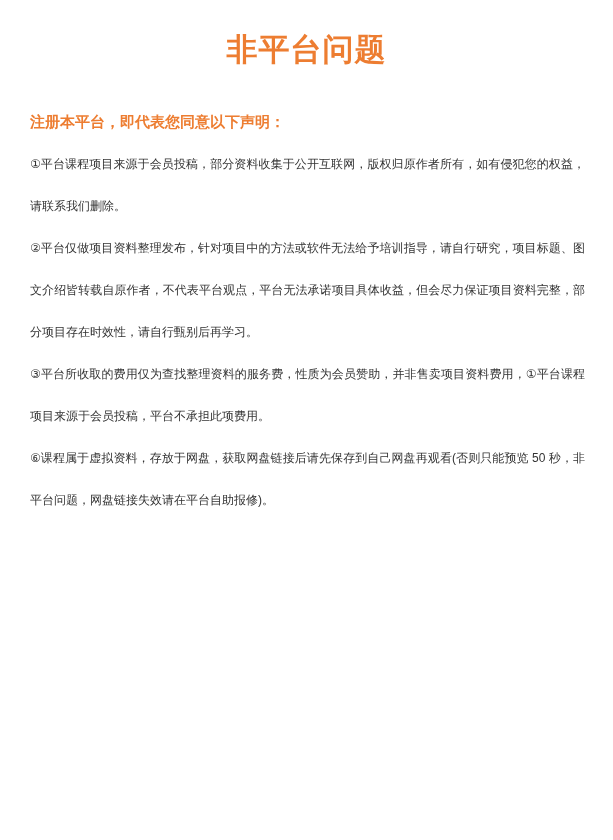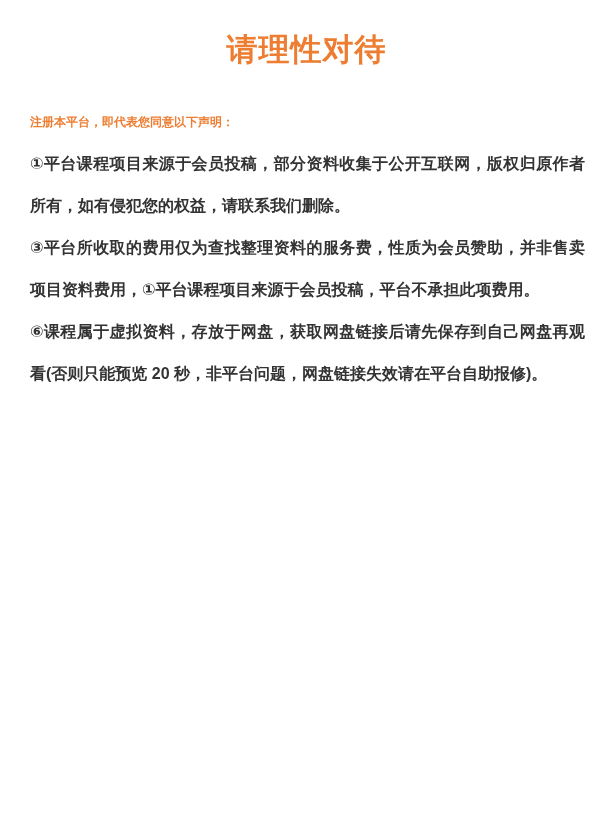--- a/index.html
+++ b/index.html
@@ -29,45 +29,46 @@
     margin: 32px 0 0 0;
     text-align: center;
     font-size: 31px;
     line-height: 36px;
     font-weight: 700;
     color: var(--accent);
     letter-spacing: 1px;
   }
   .intro {
     margin: 33px 28px 0 30px;
-    font-size: 12px;
+    font-size: 15px;
     line-height: 42px;
     font-weight: 700;
     color: var(--accent);
   }
   .para {
     margin: 0 28px 0 30px;
-    font-size: 16px;
+    font-size: 12px;
     line-height: 42px;
-    font-weight: 700;
+    font-weight: 400;
     color: var(--body-text);
     text-align: justify;
     text-align-last: left;
     text-justify: inter-ideograph;
   }
 </style>
 </head>
 <body>
 
 <div class="page">
-  <h1 class="doc-title">请理性对待</h1>
+  <h1 class="doc-title">非平台问题</h1>
 
   <p class="intro">注册本平台，即代表您同意以下声明：</p>
 
   <p class="para">①平台课程项目来源于会员投稿，部分资料收集于公开互联网，版权归原作者所有，如有侵犯您的权益，请联系我们删除。</p>
 
+  <p class="para">②平台仅做项目资料整理发布，针对项目中的方法或软件无法给予培训指导，请自行研究，项目标题、图文介绍皆转载自原作者，不代表平台观点，平台无法承诺项目具体收益，但会尽力保证项目资料完整，部分项目存在时效性，请自行甄别后再学习。</p>
 
   <p class="para">③平台所收取的费用仅为查找整理资料的服务费，性质为会员赞助，并非售卖项目资料费用，①平台课程项目来源于会员投稿，平台不承担此项费用。</p>
 
 
 
-  <p class="para">⑥课程属于虚拟资料，存放于网盘，获取网盘链接后请先保存到自己网盘再观看(否则只能预览 20 秒，非平台问题，网盘链接失效请在平台自助报修)。</p>
+  <p class="para">⑥课程属于虚拟资料，存放于网盘，获取网盘链接后请先保存到自己网盘再观看(否则只能预览 50 秒，非平台问题，网盘链接失效请在平台自助报修)。</p>
 </div>
 
 </body></html>

